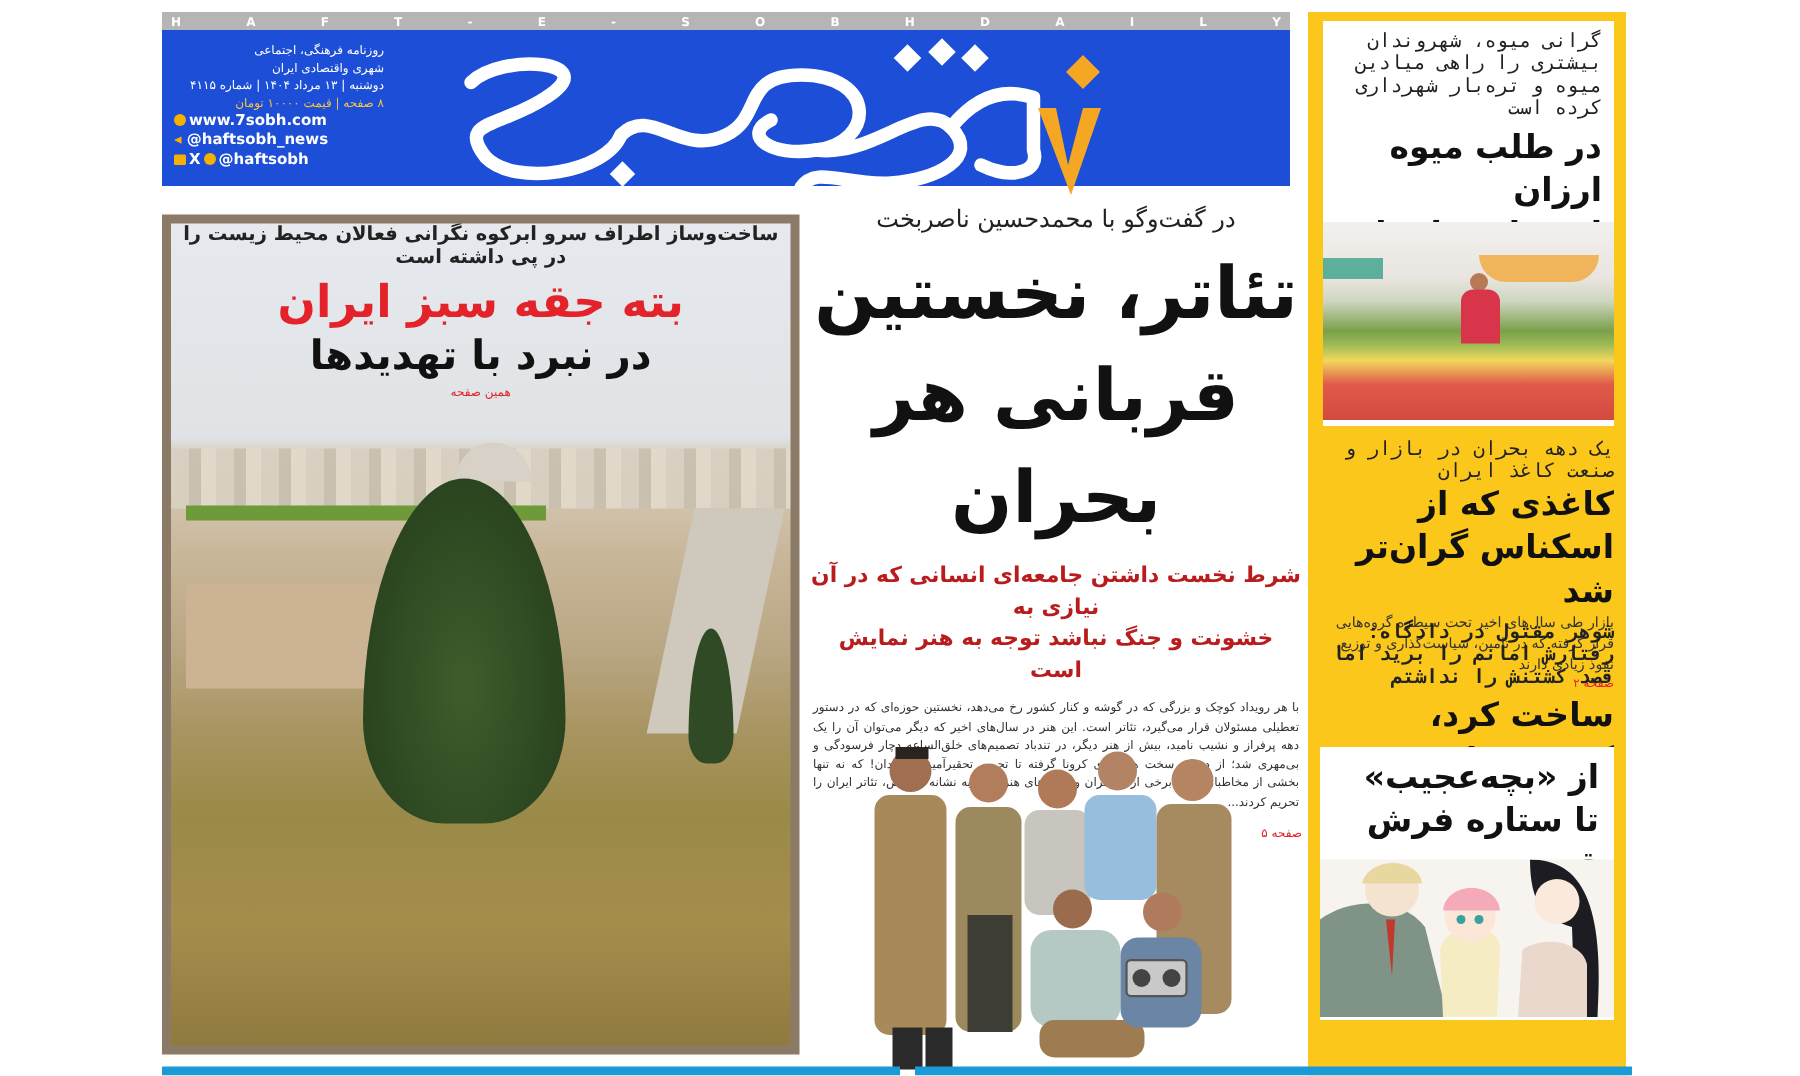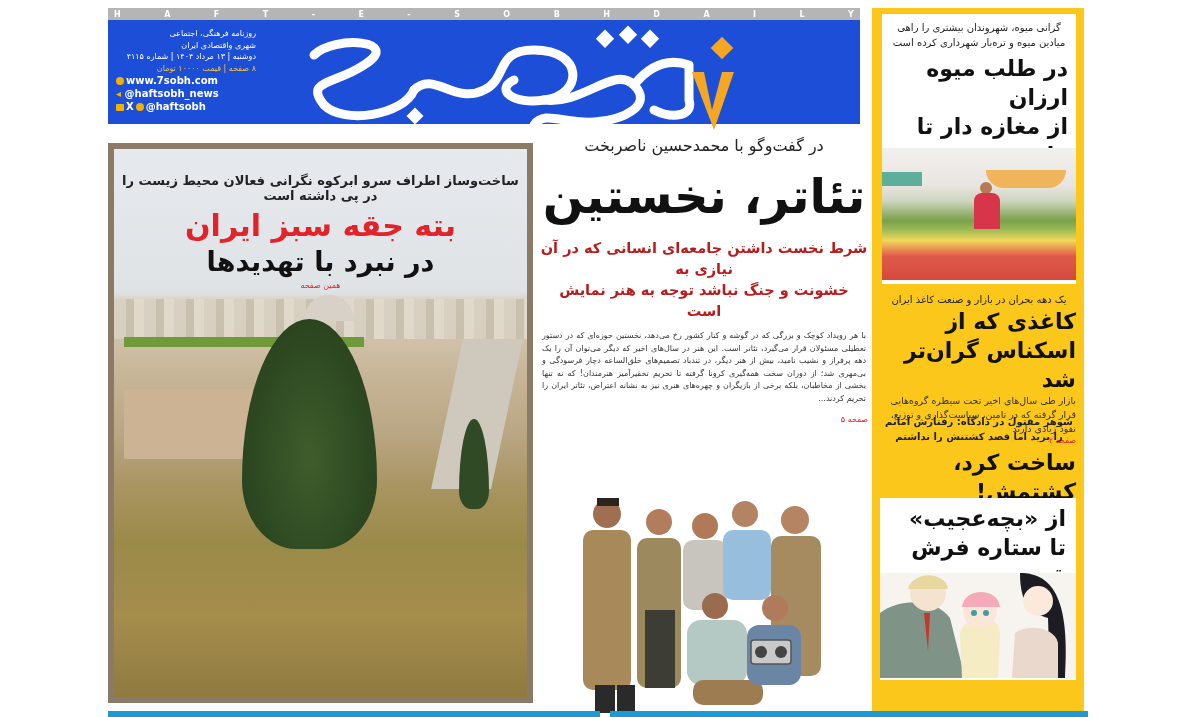--- a/index.html
+++ b/index.html
@@ -18,21 +18,21 @@
   #mast-info .yellow { color: #f5c542; }
   #mast-info .icon { display: inline-block; width: 8px; height: 8px; border-radius: 50%; background: #f5b100; vertical-align: middle; margin-right: 2px; }
   #mast-info .sq { display: inline-block; width: 8px; height: 7px; background: #f5b100; vertical-align: middle; margin-right: 2px; border-radius: 1px; }
   #mast-info .url { font-size: 10px; font-weight: bold; line-height: 13px; }
   #logo { position: absolute; left: 186px; top: -10px; width: 470px; height: 135px; }
 
   
   #left-feature { position: absolute; left: 108px; top: 143px; width: 425px; height: 560px; background: #8a7a66; padding: 6px; }
   #left-photo { position: relative; width: 100%; height: 100%; overflow: hidden;
     background: linear-gradient(180deg, #e6eaee 0%, #dfe3e6 26%, #d9cfbe 28%, #c9b79a 40%, #b9a683 52%, #a89460 62%, #9a8a48 72%, #a58d4c 85%, #8f7a3f 100%); }
-  #left-photo .sky-txt { position: absolute; top: 24px; left: 0; right: 0; text-align: center; }
+  #left-photo .sky-txt { position: absolute; top: 0; left: 0; right: 0; text-align: center; }
   #left-kicker { font-size: 13px; color: #222; font-weight: bold; }
   #left-title-red { font-size: 30px; color: #e3222a; font-weight: bold; line-height: 38px; margin-top: 4px; }
   #left-title-black { font-size: 27px; color: #111; font-weight: bold; line-height: 34px; }
   #left-page { font-size: 8px; color: #e3222a; margin-top: 2px; }
   .town { position: absolute; left: 0; right: 0; top: 150px; height: 40px;
     background: repeating-linear-gradient(90deg, #d8d0c2 0 12px, #c8bfae 12px 20px, #e2dacb 20px 30px); opacity: .9; }
   .field { position: absolute; left: 10px; top: 188px; width: 240px; height: 10px; background: #6f9a3a; }
   .road { position: absolute; right: 20px; top: 190px; width: 60px; height: 150px; background: #cfc8bc; transform: skewX(-12deg); }
   .building { position: absolute; left: 10px; top: 240px; width: 160px; height: 70px; background: #cbb394; }
   .cypress { position: absolute; left: 128px; top: 170px; width: 135px; height: 230px; background: radial-gradient(ellipse at 50% 60%, #3f5d2c 0%, #2e4a22 55%, #24391a 100%); border-radius: 50% 50% 40% 40% / 70% 70% 30% 30%; }
@@ -45,21 +45,21 @@
   #center .headline { text-align: center; font-size: 48px; font-weight: bold; color: #111; line-height: 68px; margin-top: 4px; }
   #center .sub { text-align: center; font-size: 14.5px; font-weight: bold; color: #b91c1c; line-height: 21px; margin-top: 8px; }
   #center .body { text-align: justify; font-size: 8px; color: #333; line-height: 12.5px; margin-top: 8px; padding: 0 2px; }
   #center .pageref { text-align: right; color: #e3222a; font-size: 8px; margin-top: 10px; }
   #cast-photo { position: absolute; left: 575px; top: 490px; width: 255px; height: 227px; }
 
   
   #right { position: absolute; left: 872px; top: 8px; width: 212px; height: 709px; background: #fbc71a; }
   .rbox { position: absolute; left: 10px; right: 8px; }
   .rbox.white { background: #fff; }
-  .r-kicker { font-size: 10px; color: #222; text-align: center; line-height: 15px; }
+  .r-kicker { font-size: 13px; color: #222; text-align: right; line-height: 15px; font-family: Liberation Mono, monospace; }
   .r-title { font-size: 22px; font-weight: bold; color: #111; text-align: right; line-height: 29px; }
   .r-sum { font-size: 9.5px; color: #333; text-align: right; line-height: 14px; }
   .r-page { font-size: 8px; color: #e3222a; text-align: right; }
   #market-photo { position: absolute; left: 10px; top: 140px; width: 194px; height: 132px; overflow: hidden;
     background: linear-gradient(180deg, #f2f0ee 0%, #e9e5e0 28%, #cfd6c0 40%, #7aa04a 55%, #9dbb56 62%, #f1d75c 70%, #e05a4a 82%, #d34a3e 100%); }
   #market-photo .awning { position: absolute; right: 10px; top: 22px; width: 80px; height: 18px; background: #f2a83a; border-radius: 0 0 30px 30px; opacity: .8; }
   #market-photo .awning2 { position: absolute; left: 0; top: 24px; width: 40px; height: 14px; background: #3aa18a; opacity: .8; }
   #market-photo .person { position: absolute; left: 92px; top: 45px; width: 26px; height: 36px; background: #d8344a; border-radius: 8px 8px 0 0; }
   #market-photo .head { position: absolute; left: 98px; top: 34px; width: 12px; height: 12px; background: #b77a54; border-radius: 50%; }
   #anime-photo { position: absolute; left: 8px; right: 8px; top: 565px; height: 105px; overflow: hidden; background: #f7f4f0; }
@@ -137,20 +137,21 @@
     </div>
   </div>
 </div>
 
 <div id="center" class="rtl">
   <div class="kicker">
     <div>در گفت‌وگو با محمدحسین ناصربخت</div>
   </div>
   <div class="headline">
     <div>تئاتر، نخستین</div>
+    <div>قربانی هر بحران</div>
   </div>
   <div class="sub">
     <div>شرط نخست داشتن جامعه‌ای انسانی که در آن نیازی به</div>
     <div>خشونت و جنگ نباشد توجه به هنر نمایش است</div>
   </div>
   <div class="body">با هر رویداد کوچک و بزرگی که در گوشه و کنار کشور رخ می‌دهد، نخستین حوزه‌ای که در دستور تعطیلی مسئولان قرار می‌گیرد، تئاتر است. این هنر در سال‌های اخیر که دیگر می‌توان آن را یک دهه پرفراز و نشیب نامید، بیش از هنر دیگر، در تندباد تصمیم‌های خلق‌الساعه دچار فرسودگی و بی‌مهری شد؛ از دوران سخت همه‌گیری کرونا گرفته تا تحریم تحقیرآمیز هنرمندان! که نه تنها بخشی از مخاطبان، بلکه برخی از بازیگران و چهره‌های هنری نیز به نشانه اعتراض، تئاتر ایران را تحریم کردند...</div>
   <div class="pageref">صفحه ۵</div>
 </div>
 
 <svg id="cast-photo" viewBox="0 0 255 227">

